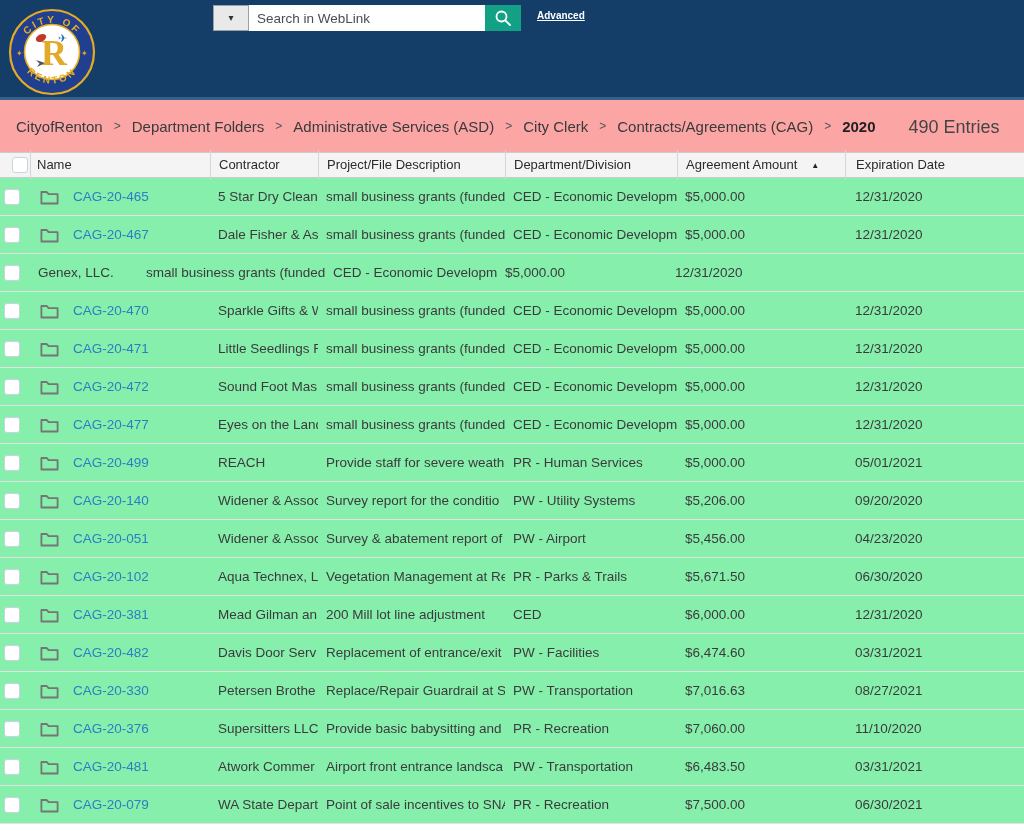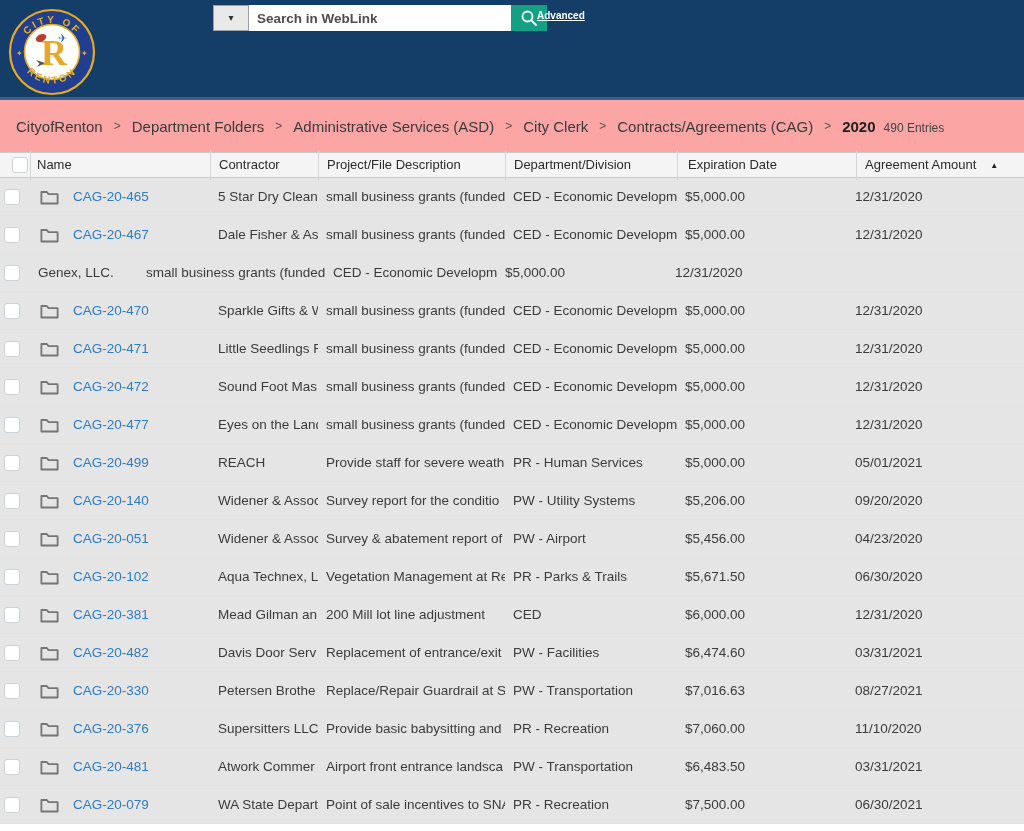--- a/index.html
+++ b/index.html
@@ -8,35 +8,35 @@
   .app { position:relative; width:1024px; height:831px; background:#fff; }
 
   
   .topbar { height:100px; background:#143e68; border-bottom:3px solid #35618c;
     position:relative; }
   .logo { position:absolute; left:8px; top:8px; width:88px; height:88px; cursor:pointer; }
   .search-group { position:absolute; left:213px; top:5px; display:flex; align-items:stretch; height:26px; }
   .search-scope-btn { width:36px; background:#e9e9e9; border:1px solid #9aa0a6;
     display:flex; align-items:center; justify-content:center; cursor:pointer; }
   .search-scope-btn .caret { font-size:10px; color:#333; line-height:1; }
-  .search-input { width:262px; height:26px; border:none; background:#fff; padding:0 8px;
-    font-size:13.5px; color:#222; font-family:"Liberation Sans", sans-serif; outline:none;font-weight:bold; }
+  .search-input { width:236px; height:26px; border:none; background:#fff; padding:0 8px;
+    font-size:13.5px; color:#222; font-family:"Liberation Sans", sans-serif; outline:none; }
   .search-input::placeholder { color:#4d4d4d; opacity:1; }
   .search-btn { width:36px; background:#12a185; border:none; display:flex;
     align-items:center; justify-content:center; cursor:pointer; }
   .advanced-link { position:absolute; left:537px; top:10px; color:#fff; font-size:10px;
     font-weight:bold; text-decoration:underline; cursor:pointer; }
 
   
   .breadcrumb-bar { height:52px; display:flex; align-items:center; padding-left:16px;
     background:#fca5a5; }
   .crumb { font-size:15px; color:#3a3a3a; cursor:pointer; white-space:nowrap; }
   .crumb.current { font-weight:bold; color:#1f1f1f; cursor:default; }
   .crumb-sep { font-size:12px; color:#555; margin:0 11px; }
-  .entries-count { font-size:12px; color:#444; margin-left:8px; padding-top:3px; white-space:nowrap; }
+  .entries-count { font-size:18px; color:#444; margin-left:33px; padding-top:3px; white-space:nowrap; }
 
   
   .table { width:1024px; }
   .thead { display:flex; height:26px; background:#f4f4f4; border-top:1px solid #cbcbcb;
     border-bottom:1px solid #cbcbcb; align-items:center; }
   .th { font-size:13px; color:#2b2b2b; padding-left:8px; height:30px; line-height:29px;
     border-left:1px solid #d6d6d6; overflow:hidden; white-space:nowrap; cursor:pointer; }
   .th:first-child { border-left:none; cursor:default; }
   .sort-arrow { font-size:8px; color:#222; margin-left:14px; vertical-align:1px; }
 
@@ -47,21 +47,21 @@
   .col-dept { width:172px; flex:0 0 172px; }
   .col-amount { width:168px; flex:0 0 168px; }
   .col-exp { flex:1 1 auto; }
   .th.col-name { padding-left:6px; }
   .th.col-exp { padding-left:10px; }
 
   .checkbox { width:16px; height:16px; border:1px solid #c8d4de; border-radius:3px;
     background:#fff; margin-left:4px; display:inline-block; cursor:pointer; }
 
   .trow { display:flex; height:38px; align-items:center; border-bottom:1px solid #e2e2e2;
-    background:#e5e5e5;justify-content:space-between; }
+    background:#86efac;justify-content:space-between; }
   .cell { font-size:13.5px; color:#3b3b3b; padding-left:8px; overflow:hidden;
     white-space:nowrap; height:38px; line-height:38px; }
   .cell.col-check { padding-left:0; line-height:normal; }
   .cell.col-name { padding-left:0; display:flex; align-items:center; }
   .cell.col-exp { padding-left:10px; }
   .folder { margin-left:10px; display:inline-flex; align-items:center; cursor:pointer; }
   .doclink { color:#2e7dc2; text-decoration:none; margin-left:14px; cursor:pointer;
     font-size:13.5px; }
 </style>
 </head>
@@ -135,25 +135,25 @@
       </div>
       <div class="th col-contractor">
         <span>Contractor</span>
       </div>
       <div class="th col-desc">
         <span>Project/File Description</span>
       </div>
       <div class="th col-dept">
         <span>Department/Division</span>
       </div>
+      <div class="th col-amount">
+        <span>Agreement Amount</span><span class="sort-arrow">▲</span>
+      </div>
       <div class="th col-exp">
         <span>Expiration Date</span>
-      </div>
-      <div class="th col-amount">
-        <span>Agreement Amount</span><span class="sort-arrow">▲</span>
       </div>
     </div>
     <div id="tbody">
   <div class="trow">
     <div class="cell col-check">
       <span class="checkbox"></span>
     </div>
     <div class="cell col-name">
       <span class="folder">
         <svg width="19" height="16" viewBox="0 0 19 16">

